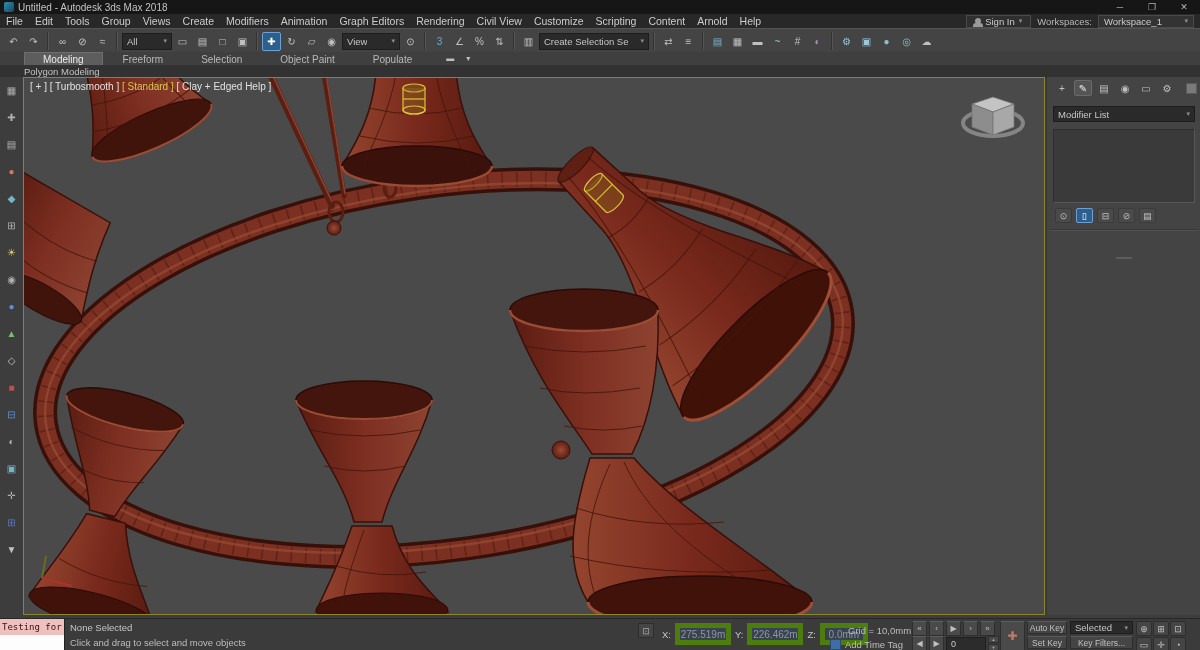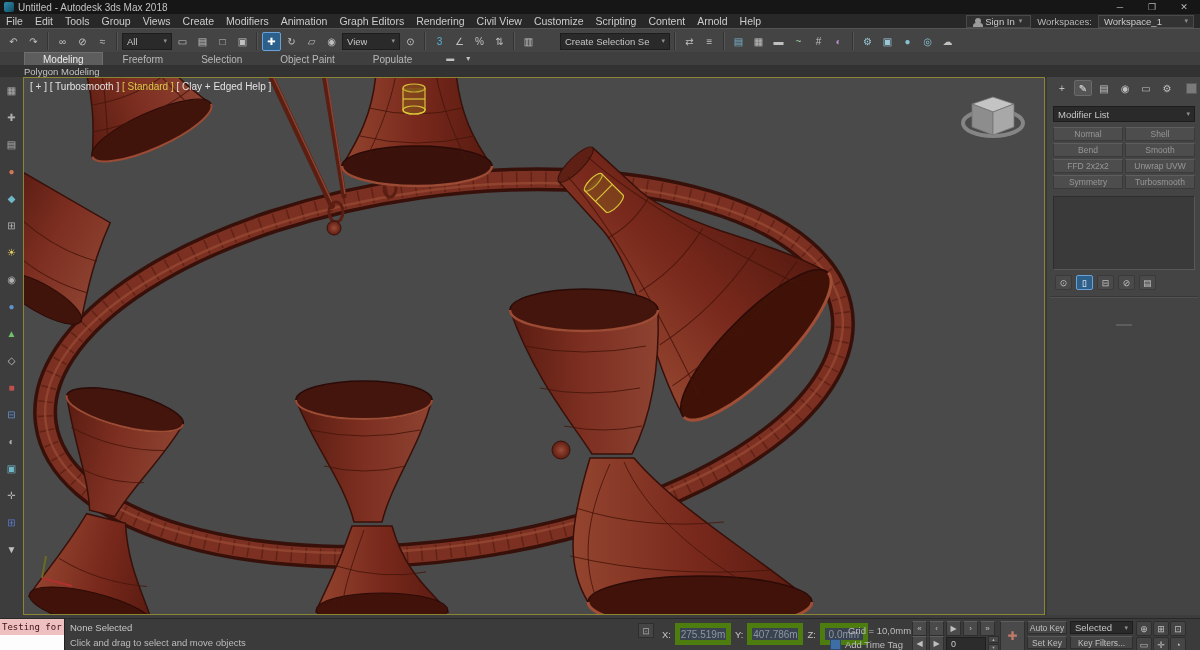--- a/index.html
+++ b/index.html
@@ -191,21 +191,21 @@
       <span class="dda">▾</span>
     </div>
     <div class="ticon">⊙</div>
     <div class="tsep"></div>
     <div class="ticon" style="color: rgb(88, 176, 216);">3</div>
     <div class="ticon">∠</div>
     <div class="ticon">%</div>
     <div class="ticon">⇅</div>
     <div class="tsep"></div>
     <div class="ticon">▥</div>
-    <div class="dd" style="width: 100px; margin-left: 21px;">
+    <div class="dd" style="width: 100px;">
       <span class="ddv">Create Selection Se</span>
       <span class="dda">▾</span>
     </div>
     <div class="tsep"></div>
     <div class="ticon">⇄</div>
     <div class="ticon">≡</div>
     <div class="tsep"></div>
     <div class="ticon" style="color: rgb(122, 176, 200);">▤</div>
     <div class="ticon">▦</div>
     <div class="ticon">▬</div>
@@ -417,30 +417,20 @@
         <div class="ticon">◉</div>
         <div class="ticon">▭</div>
         <div class="ticon">⚙</div>
       </div>
     <div class="cp-mini"></div>
   </div>
   <div class="dd modlist">
     <span class="ddv">Modifier List</span>
     <span class="dda">▾</span>
   </div>
-  <div class="modsets">
-      <div class="modbtn">Normal</div>
-      <div class="modbtn">Shell</div>
-      <div class="modbtn">Bend</div>
-      <div class="modbtn">Smooth</div>
-      <div class="modbtn">FFD 2x2x2</div>
-      <div class="modbtn">Unwrap UVW</div>
-      <div class="modbtn">Symmetry</div>
-      <div class="modbtn">Turbosmooth</div>
-    </div>
   <div class="stackbox"></div>
   <div class="stacktools">
       <div class="ticon">⊙</div>
       <div class="ticon active">▯</div>
       <div class="ticon">⊟</div>
       <div class="ticon">⊘</div>
       <div class="ticon">▤</div>
     </div>
   <div class="cp-divider"></div>
   <div class="cp-grip"></div>
@@ -451,21 +441,21 @@
     <div class="rowp">Testing for</div>
     <div class="roww"></div>
   </div>
   <div class="sb-sel">None Selected</div>
   <div class="sb-prompt">Click and drag to select and move objects</div>
   <div class="sb-lock">⊡</div>
   <div class="coords">
     <span>X:</span>
     <div class="coordfield">275.519m</div>
     <span>Y:</span>
-    <div class="coordfield">407.786m</div>
+    <div class="coordfield">226.462m</div>
     <span>Z:</span>
     <div class="coordfield" style="width:38px">0.0mm</div>
   </div>
   <div class="sb-grid">Grid = 10,0mm</div>
   <div class="sb-timetag">
     <span class="tt-ico"></span>
     <span>Add Time Tag</span>
   </div>
   <div class="playback">
       <div class="pbtn">«</div>

